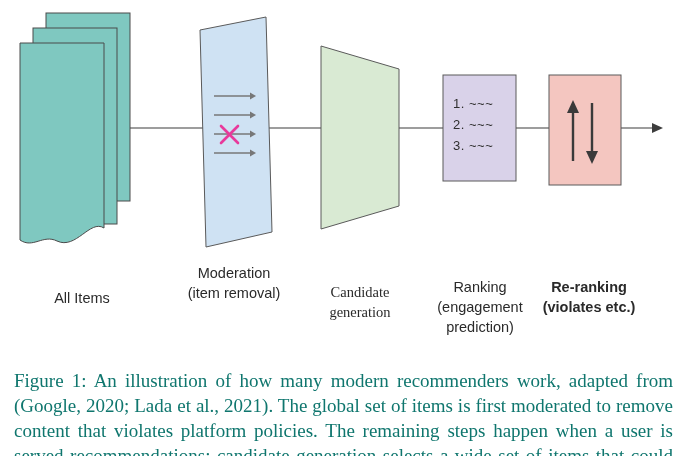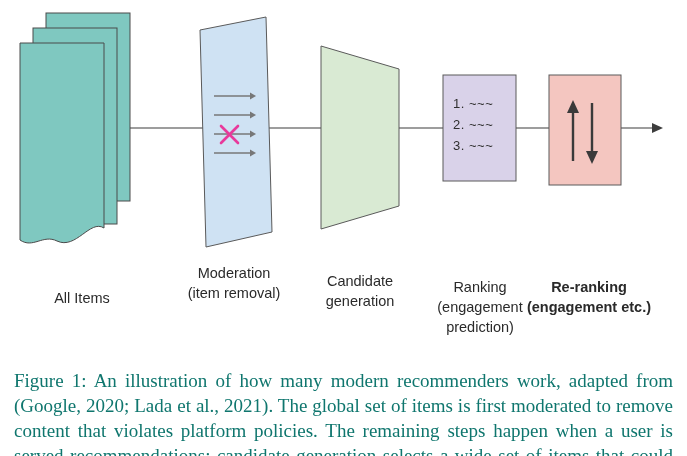--- a/index.html
+++ b/index.html
@@ -84,31 +84,31 @@
 
   <div class="stage-label" style="left:-3px;top:288px;">
     <div>All Items</div>
   </div>
 
   <div class="stage-label" style="left:149px;top:263px;">
     <div>Moderation</div>
     <div>(item removal)</div>
   </div>
 
-  <div class="stage-label" style="left:275px;top:271px;">
+  <div class="stage-label" style="left:275px;top:282px;font-family:Liberation Serif, serif;">
     <div>Candidate</div>
     <div>generation</div>
   </div>
 
   <div class="stage-label" style="left:395px;top:277px;">
     <div>Ranking</div>
     <div>(engagement</div>
     <div>prediction)</div>
   </div>
 
   <div class="stage-label" style="left:504px;top:277px;font-weight:bold;">
     <div>Re-ranking</div>
-    <div>(engagement etc.)</div>
+    <div>(violates etc.)</div>
   </div>
 
   <div class="caption">Figure 1: An illustration of how many modern recommenders work, adapted from (Google, 2020; Lada et al., 2021). The global set of items is first moderated to remove content that violates platform policies. The remaining steps happen when a user is served recommendations: candidate generation selects a wide set of items that could be relevant, ranking scores each one, and re-ranking ensures feed-level properties like diversity.</div>
 
 </div>
 
 </body></html>

